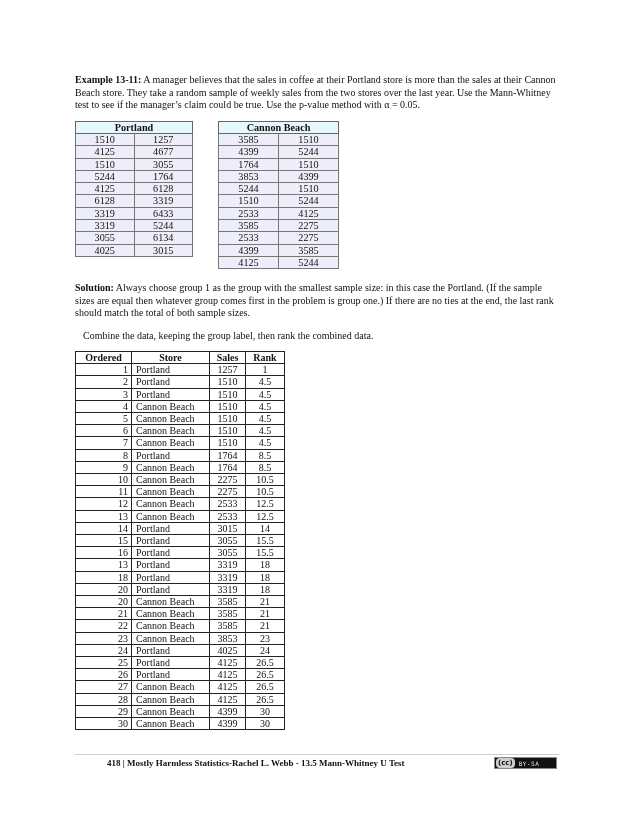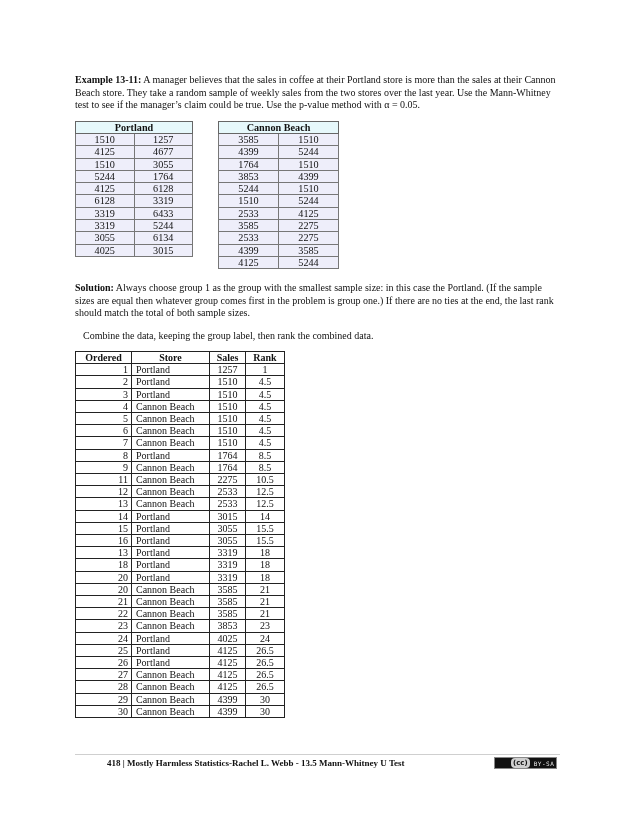--- a/index.html
+++ b/index.html
@@ -31,21 +31,21 @@
   table.ranked td.sales { text-align: center; width: 35px; }
   table.ranked td.rank { text-align: center; width: 38px; }
   .footer { position: absolute; left: 75px; top: 754px; width: 485px; }
   .footer-rule { position: absolute; left: 0; top: 0; width: 485px; height: 1px; background: #cfcfcf; }
   .footer-text { position: absolute; left: 0; top: 4px; font-size: 9px; font-weight: bold; margin-left: 32px; }
   .cc-badge { position: absolute; left: 419px; top: 3px; width: 63px; height: 12px;
               border: 1px solid #888; background: #111; display: flex; align-items: center;
               box-sizing: border-box; }
   .cc-logo { background: #cfcfcf; color: #111; font-family: "DejaVu Sans", sans-serif;
              font-size: 7px; font-weight: bold; height: 10px; line-height: 10px; padding: 0 2px;
-             border-radius: 4px; margin-left: 16px; }
+             border-radius: 4px; margin-left: 1px; }
   .cc-text { color: #e8e8e8; font-family: "DejaVu Sans Mono", monospace; font-size: 6px;
              margin-left: 4px; letter-spacing: 0.5px; }
 </style>
 </head>
 <body>
 
 <div class="page">
   <p class="para"><b>Example 13-11:</b><span> A manager believes that the sales in coffee at their Portland store is more than the sales at their Cannon Beach store. They take a random sample of weekly sales from the two stores over the last year. Use the Mann-Whitney test to see if the manager’s claim could be true. Use the p-value method with α = 0.05.</span></p>
 
   <div class="data-tables">
@@ -215,20 +215,26 @@
           <td class="sales">1764</td>
           <td class="rank">8.5</td>
         </tr>
         <tr>
           <td class="ord">9</td>
           <td class="store">Cannon Beach</td>
           <td class="sales">1764</td>
           <td class="rank">8.5</td>
         </tr>
         <tr>
+          <td class="ord">10</td>
+          <td class="store">Cannon Beach</td>
+          <td class="sales">2275</td>
+          <td class="rank">10.5</td>
+        </tr>
+        <tr>
           <td class="ord">11</td>
           <td class="store">Cannon Beach</td>
           <td class="sales">2275</td>
           <td class="rank">10.5</td>
         </tr>
         <tr>
           <td class="ord">12</td>
           <td class="store">Cannon Beach</td>
           <td class="sales">2533</td>
           <td class="rank">12.5</td>

